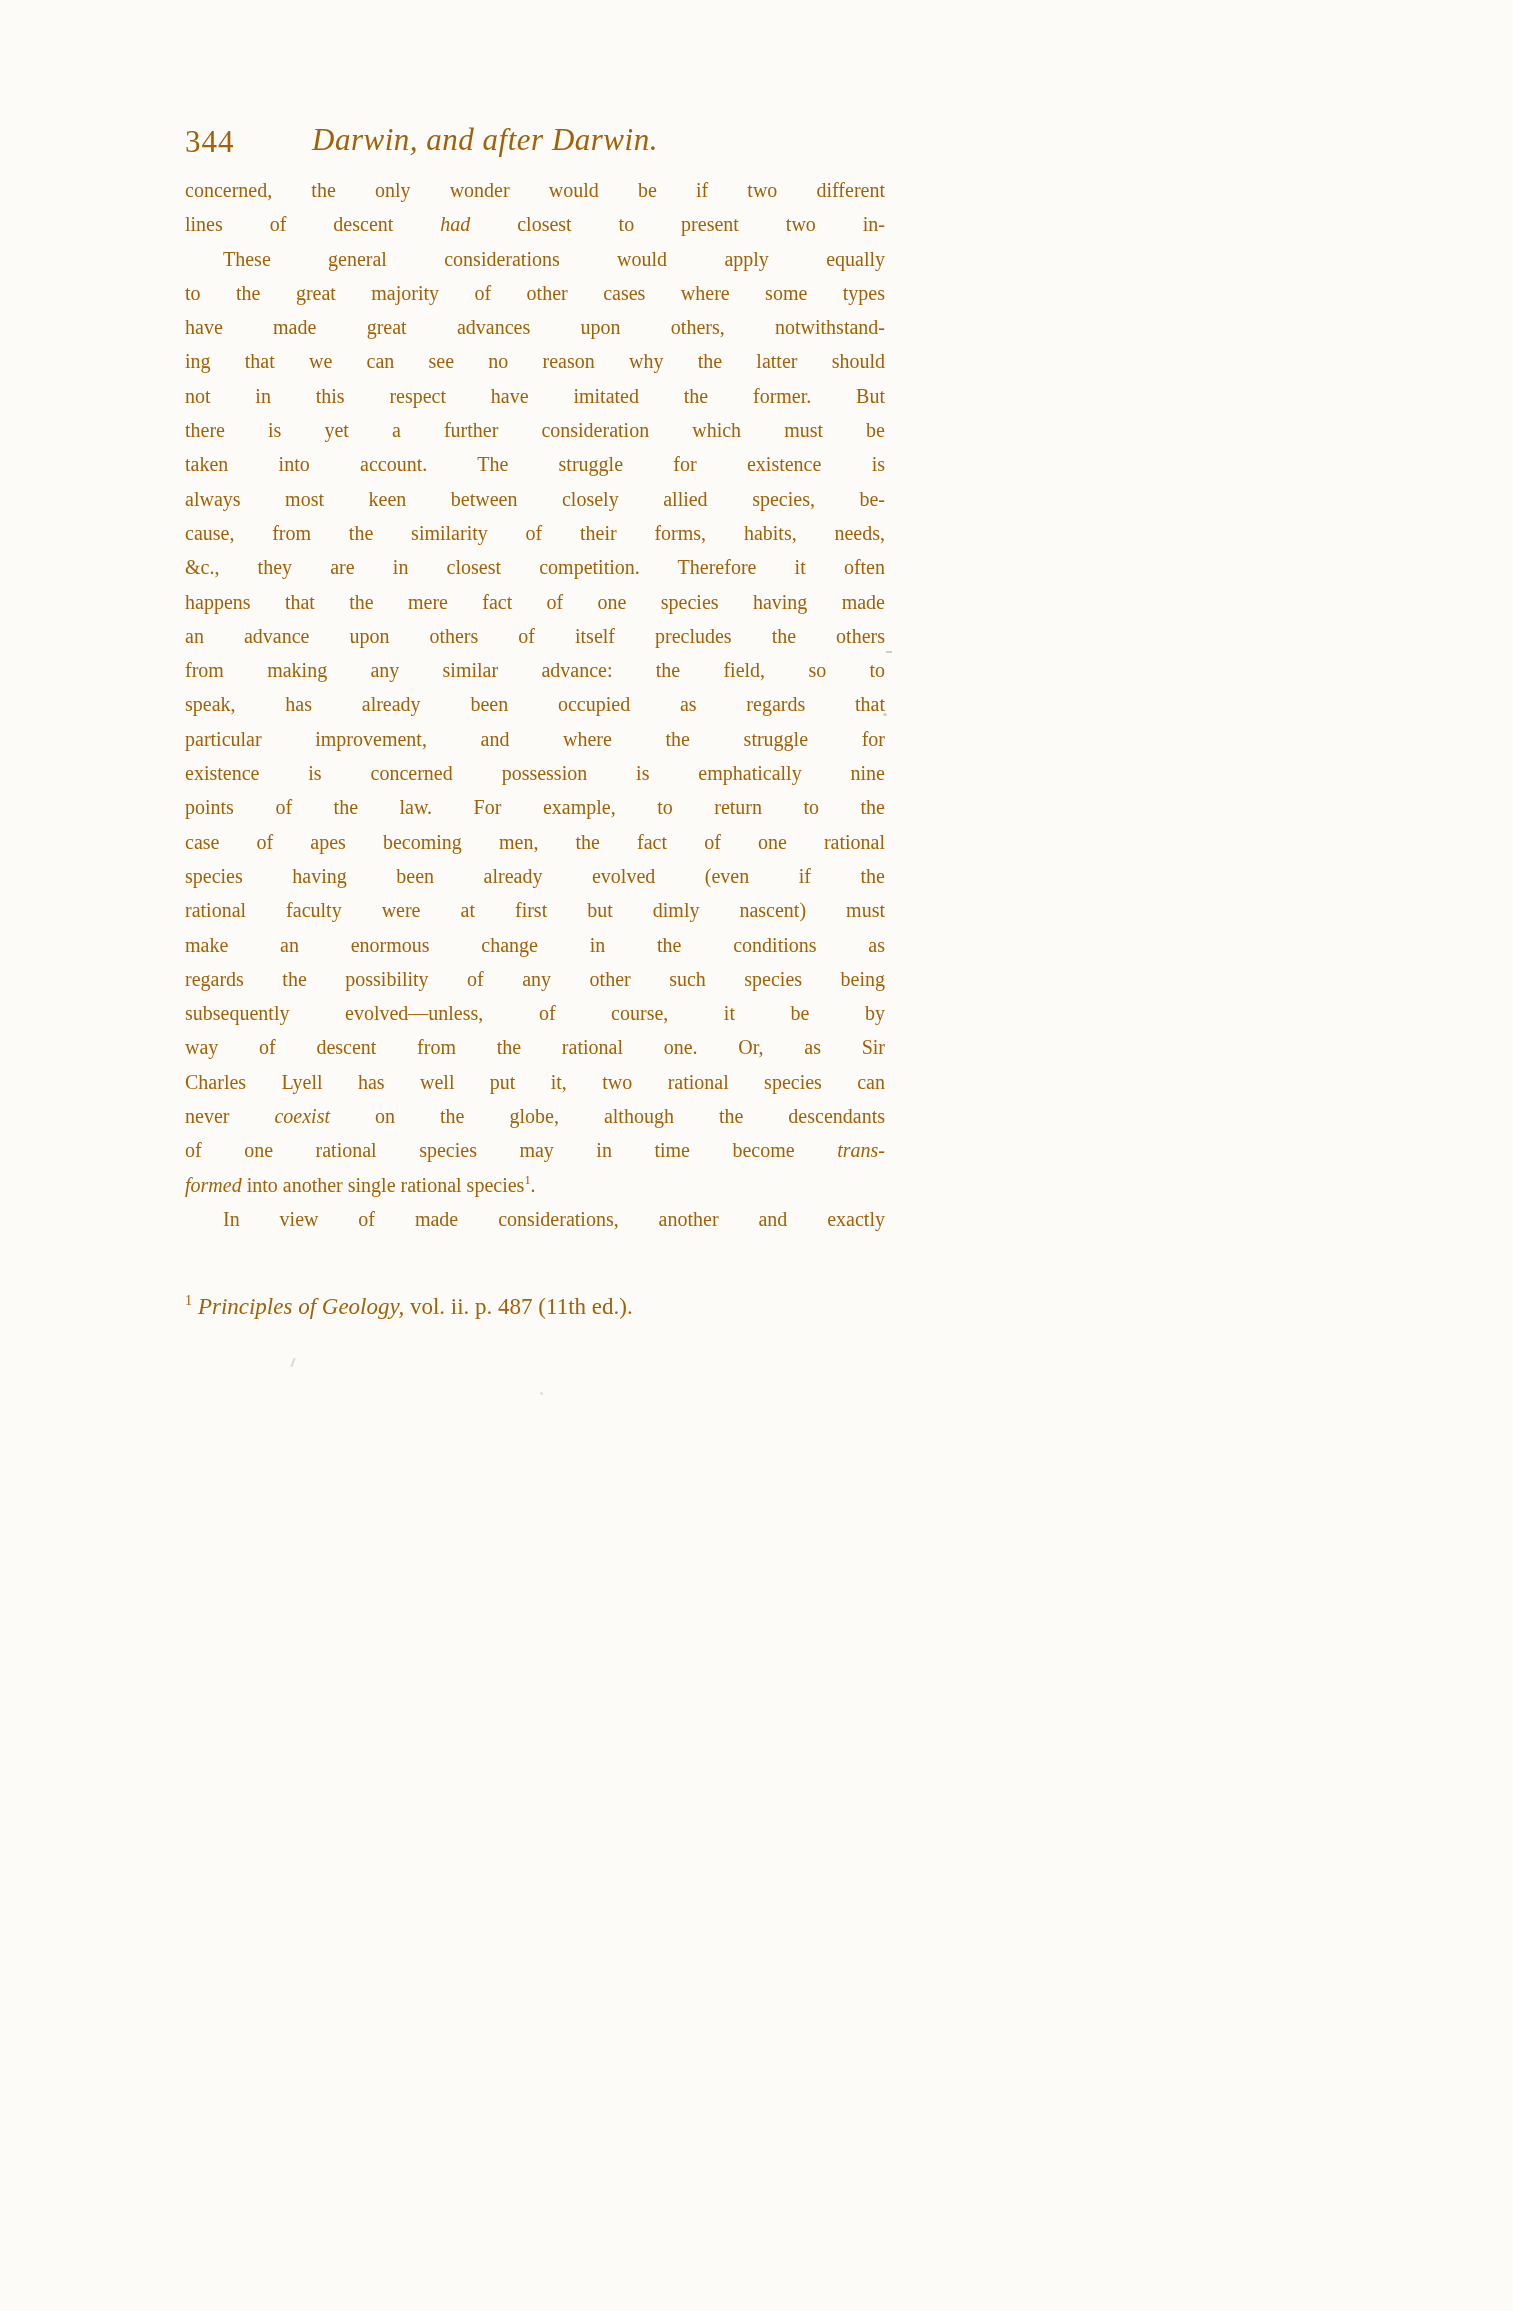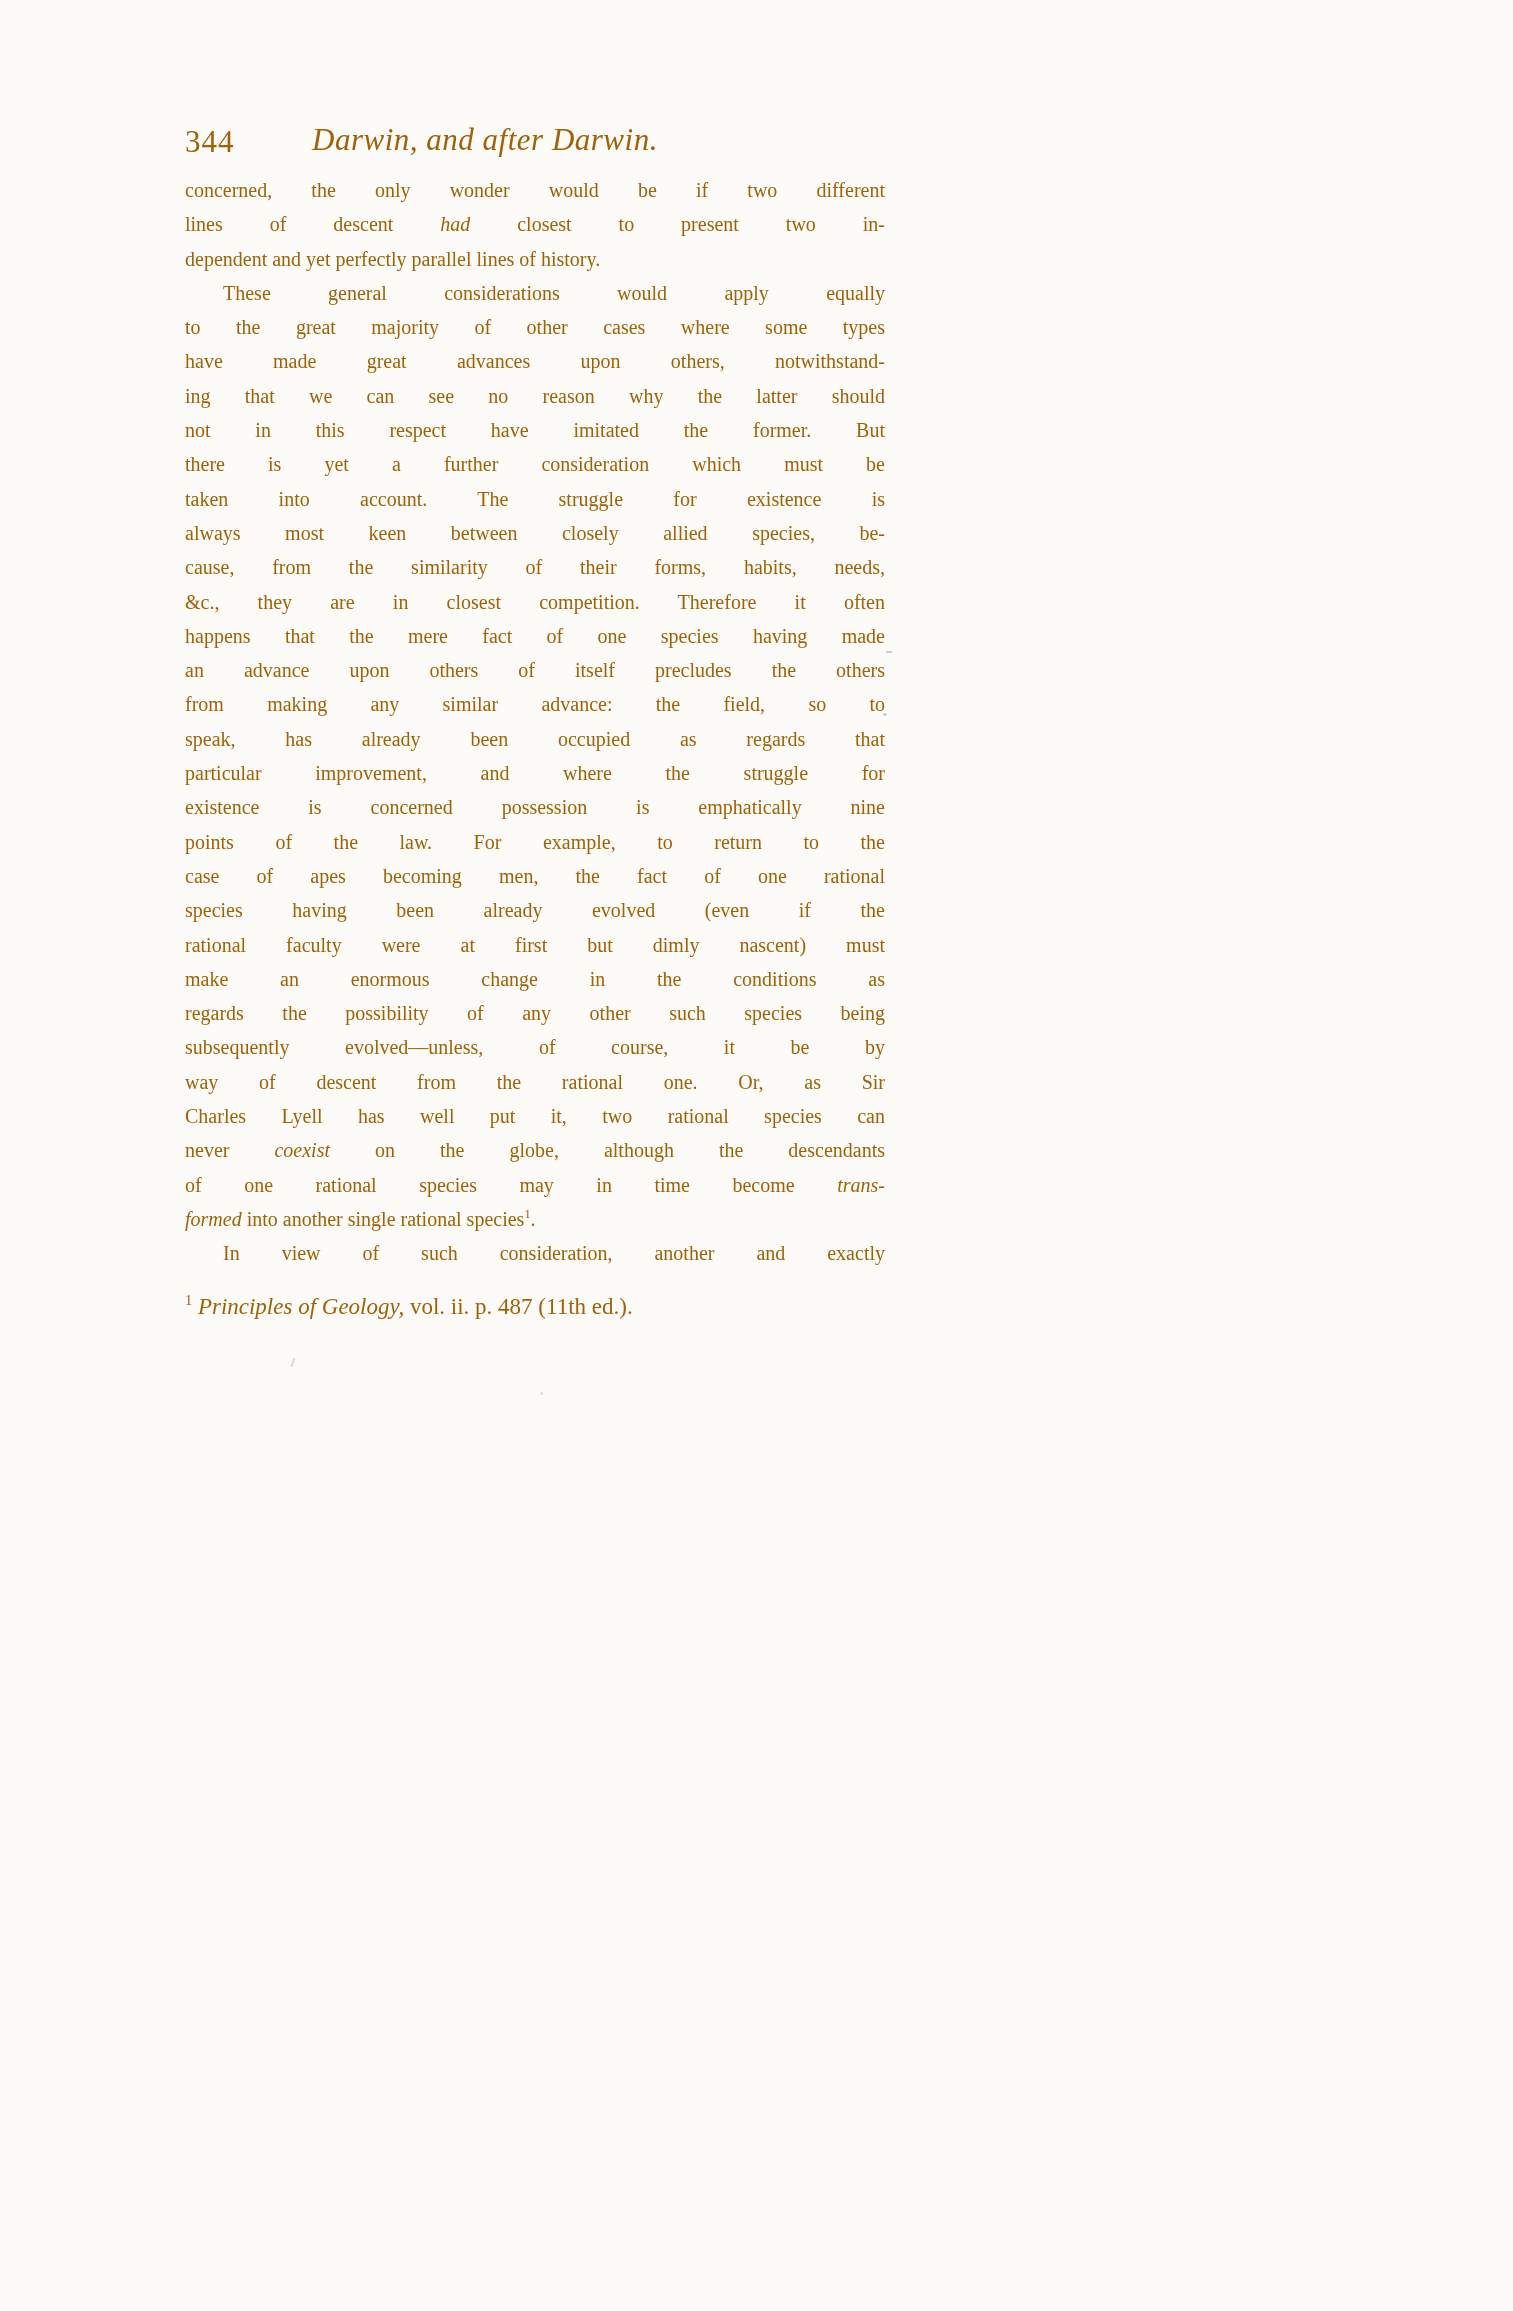--- a/index.html
+++ b/index.html
@@ -87,21 +87,20 @@
 
   <div class="running-header">
     <div class="page-number">344</div>
     <div class="running-title">Darwin, and after Darwin.</div>
   </div>
 
   <div class="body-text">
       <div class="paragraph">
         <div class="line"><span>concerned, the only wonder would be if two different</span></div>
         <div class="line"><span>lines of descent </span><i>had</i><span> closest to present two in-</span></div>
-        <div class="line last"><span>dependent and yet perfectly parallel lines of history.</span></div>
       </div>
       <div class="paragraph">
         <div class="line indent"><span>These general considerations would apply equally</span></div>
         <div class="line"><span>to the great majority of other cases where some types</span></div>
         <div class="line"><span>have made great advances upon others, notwithstand-</span></div>
         <div class="line"><span>ing that we can see no reason why the latter should</span></div>
         <div class="line"><span>not in this respect have imitated the former.  But</span></div>
         <div class="line"><span>there is yet a further consideration which must be</span></div>
         <div class="line"><span>taken into account.  The struggle for existence is</span></div>
         <div class="line"><span>always most keen between closely allied species, be-</span></div>
@@ -120,21 +119,21 @@
         <div class="line"><span>make an enormous change in the conditions as</span></div>
         <div class="line"><span>regards the possibility of any other such species being</span></div>
         <div class="line"><span>subsequently evolved—unless, of course, it be by</span></div>
         <div class="line"><span>way of descent from the rational one.  Or, as Sir</span></div>
         <div class="line"><span>Charles Lyell has well put it, two rational species can</span></div>
         <div class="line"><span>never </span><i>coexist</i><span> on the globe, although the descendants</span></div>
         <div class="line"><span>of one rational species may in time become </span><i>trans-</i></div>
         <div class="line last"><i>formed</i><span> into another single rational species</span><sup>1</sup><span>.</span></div>
       </div>
       <div class="paragraph">
-        <div class="line indent"><span>In view of such consideration, another and exactly</span></div>
+        <div class="line indent"><span>In view of made considerations, another and exactly</span></div>
       </div>
     </div>
 
   <div class="footnote"><sup>1</sup><span> </span><i>Principles of Geology,</i><span> vol. ii. p. 487 (11th ed.).</span></div>
 
   <div class="artifact a1"></div>
   <div class="artifact a2"></div>
   <div class="artifact a3"></div>
   <div class="artifact a4"></div>
   <div class="artifact a5"></div>

